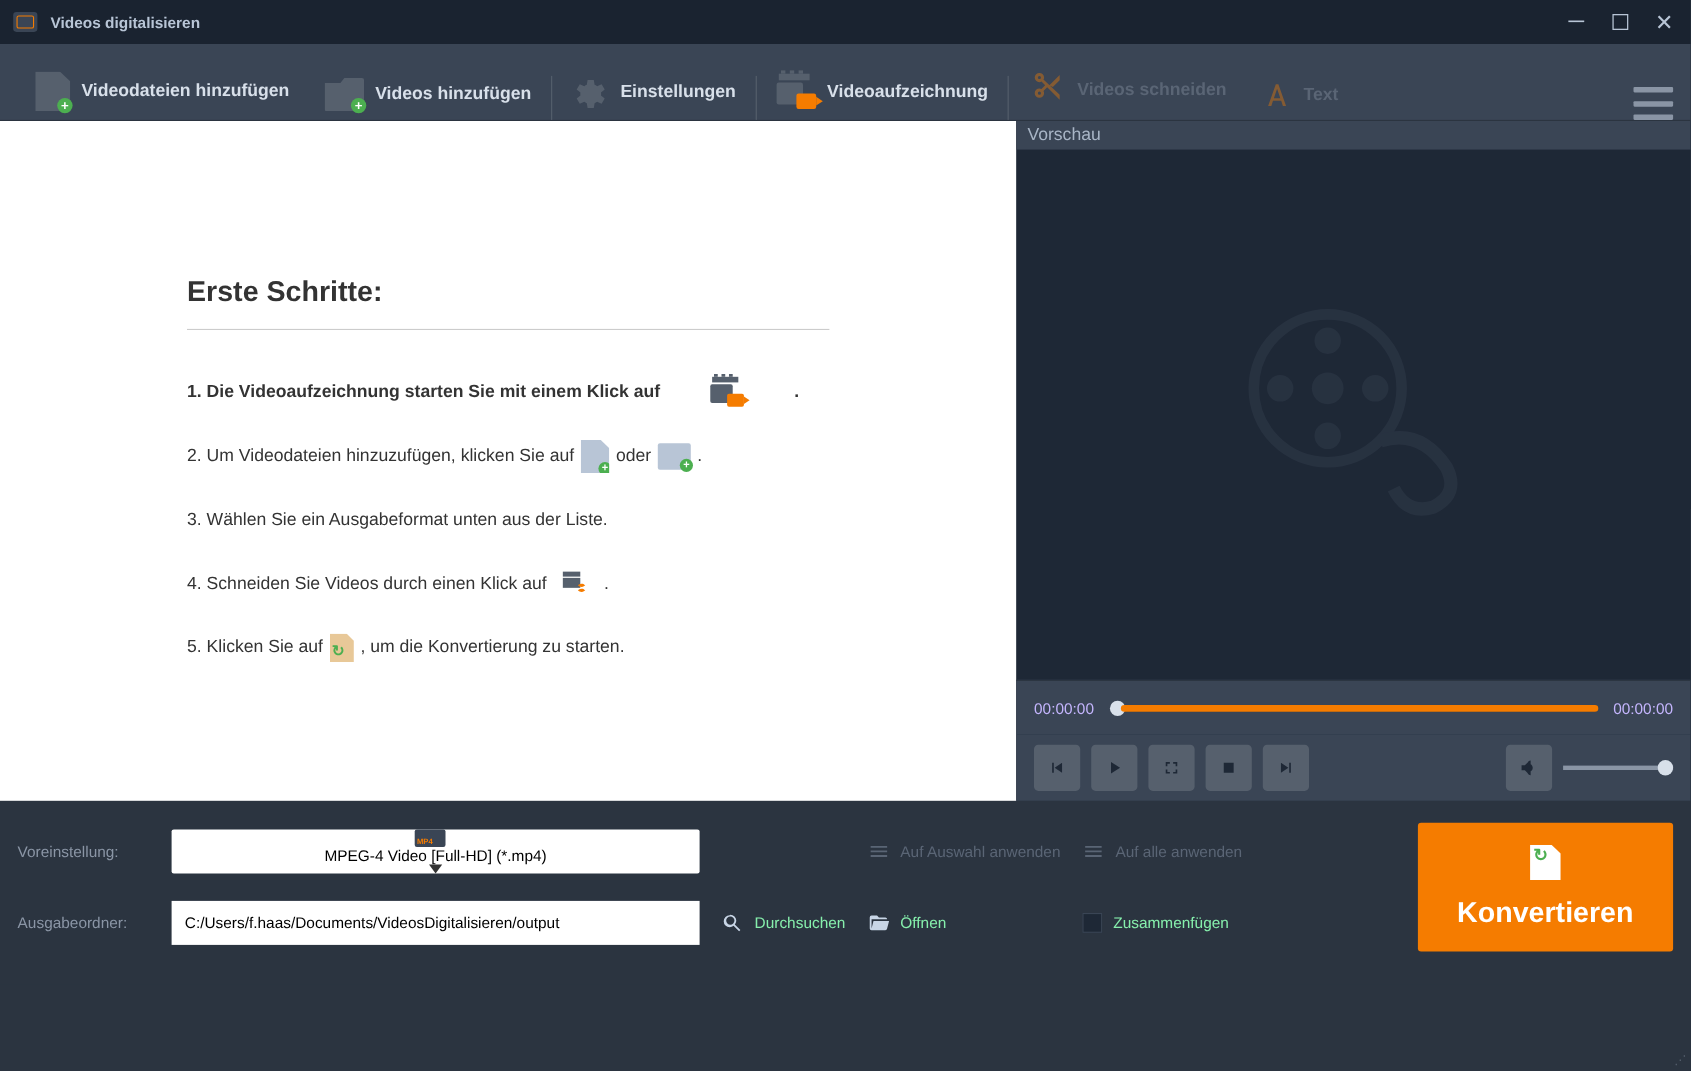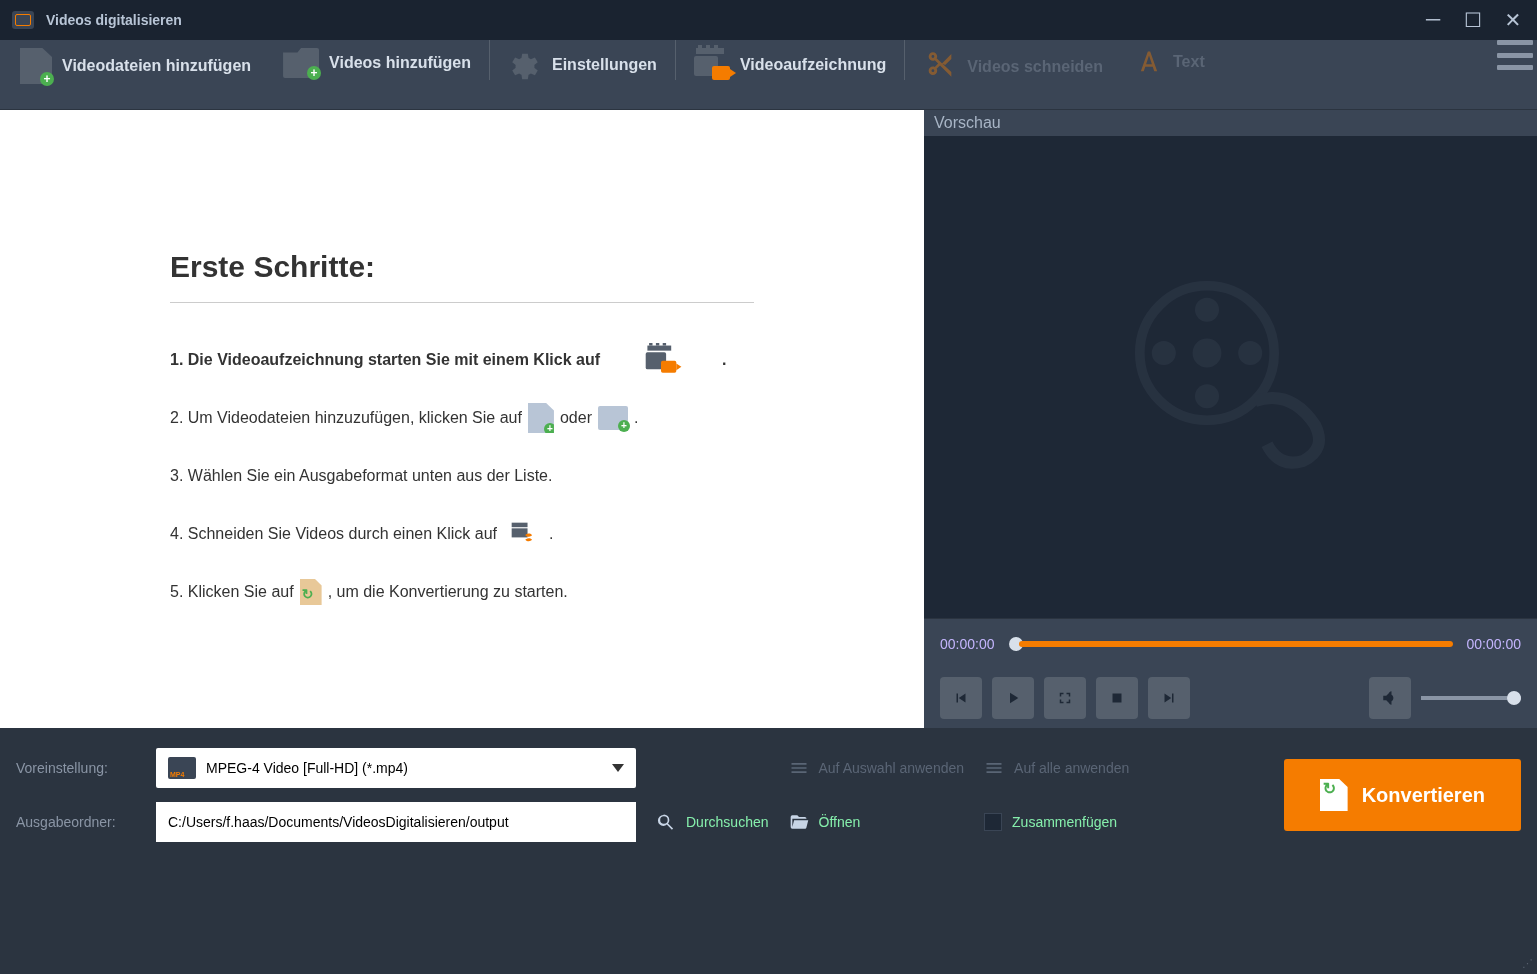--- a/index.html
+++ b/index.html
@@ -5,21 +5,21 @@
 * { margin: 0; padding: 0; box-sizing: border-box; font-family: Arial, sans-serif; }
 body { background: #2b3440; width: 1537px; height: 974px; overflow: hidden; }
 
 .titlebar { height: 40px; background: #1a2330; display: flex; align-items: center; padding: 0 12px; }
 .titlebar-icon { width: 22px; height: 18px; background: #3a4555; border-radius: 3px; margin-right: 12px; position: relative; }
 .titlebar-icon::after { content: ''; position: absolute; inset: 3px; border: 1px solid #f57c00; border-radius: 2px; }
 .titlebar-title { color: #b8c5d6; font-size: 14px; font-weight: bold; flex: 1; }
 .window-controls { display: flex; gap: 16px; }
 .window-control { color: #b8c5d6; font-size: 20px; cursor: pointer; width: 24px; text-align: center; }
 
-.toolbar { height: 70px; background: #3a4555; display: flex; align-items: flex-start; padding: 0 4px; border-bottom: 1px solid #2b3440; }
+.toolbar { height: 70px; background: #3a4555; display: flex; align-items: flex-end; padding: 0 16px; border-bottom: 1px solid #2b3440; }
 .toolbar-btn { display: flex; align-items: center; gap: 10px; padding: 8px 16px; color: #d8e0ea; font-size: 16px; font-weight: bold; cursor: pointer; }
 .toolbar-btn.disabled { color: #5a6575; }
 .toolbar-sep { width: 1px; height: 40px; background: #56606d; margin: 0 2px; }
 .toolbar-spacer { flex: 1; }
 .hamburger { width: 36px; height: 30px; cursor: pointer; display: flex; flex-direction: column; justify-content: space-between; margin-left: 20px; }
 .hamburger span { height: 5px; background: #8a95a5; border-radius: 1px; }
 
 .icon-file-add { width: 32px; height: 36px; position: relative; }
 .icon-file-add::before { content: ''; position: absolute; inset: 0; background: #56606d; clip-path: polygon(0 0, 70% 0, 100% 25%, 100% 100%, 0 100%); }
 .icon-file-add::after { content: '+'; position: absolute; bottom: -2px; right: -2px; background: #4caf50; color: #fff; width: 14px; height: 14px; border-radius: 50%; font-size: 12px; font-weight: bold; line-height: 14px; text-align: center; }
@@ -36,21 +36,21 @@
 .icon-record-top::before { content: ''; position: absolute; top: -3px; left: 2px; width: 4px; height: 3px; background: #56606d; box-shadow: 8px 0 #56606d, 16px 0 #56606d; }
 .icon-record-body { position: absolute; top: 8px; left: 0; width: 24px; height: 20px; background: #56606d; border-radius: 2px; }
 .icon-record-cam { position: absolute; bottom: 2px; right: 0; width: 18px; height: 14px; background: #f57c00; border-radius: 2px; }
 .icon-record-cam::after { content: ''; position: absolute; top: 3px; right: -6px; border-left: 6px solid #f57c00; border-top: 4px solid transparent; border-bottom: 4px solid transparent; }
 
 .icon-scissors svg { width: 34px; height: 34px; }
 .icon-text { width: 28px; height: 28px; }
 
 .main { display: flex; height: 618px; }
 .content { width: 924px; background: #fff; padding: 140px 170px 40px; color: #333; }
-.content h2 { font-size: 30px; font-weight: bold; margin-bottom: 18px; }
+.content h2 { font-size: 26px; font-weight: bold; margin-bottom: 18px; }
 .content hr { border: none; border-top: 1px solid #ccc; margin-bottom: 40px; }
 .content .step { font-size: 16px; line-height: 34px; margin-bottom: 24px; display: flex; align-items: center; flex-wrap: wrap; gap: 6px; }
 .content .step.bold { font-weight: bold; gap: 39px; }
 
 .inline-icon { display: inline-flex; vertical-align: middle; margin: 0 4px; transform: scale(0.85); }
 
 .preview { flex: 1; background: #1e2836; display: flex; flex-direction: column; }
 .preview-header { height: 26px; background: #3a4555; color: #a8b5c6; font-size: 16px; padding: 4px 10px; }
 .preview-area { flex: 1; display: flex; align-items: center; justify-content: center; }
 .preview-area svg { opacity: 0.35; }
@@ -63,31 +63,31 @@
 
 .controls { height: 60px; background: #3a4555; display: flex; align-items: center; padding: 0 16px; gap: 10px; }
 .ctrl-btn { width: 42px; height: 42px; background: #56606d; border-radius: 4px; display: flex; align-items: center; justify-content: center; cursor: pointer; }
 .ctrl-btn svg { fill: #1e2836; }
 .vol-group { margin-left: auto; display: flex; align-items: center; gap: 10px; }
 .vol-track { width: 100px; height: 4px; background: #8a95a5; position: relative; }
 .vol-track::after { content: ''; position: absolute; right: 0; top: -5px; width: 14px; height: 14px; background: #d8e0ea; border-radius: 50%; }
 
 .bottom { background: #2b3440; padding: 20px 16px 30px; display: grid; grid-template-columns: 120px 480px auto auto 1fr auto; grid-template-rows: auto auto; gap: 14px 20px; align-items: center; }
 .bottom-label { color: #8a95a5; font-size: 14px; }
-.preset-select { background: #fff; height: 40px; display: flex; align-items: center; padding: 0 12px; border-radius: 2px; cursor: pointer; position: relative; }
+.preset-select { background: #fff; height: 40px; display: flex; align-items: center; padding: 0 12px; border-radius: 2px; cursor: pointer; position: relative; flex-direction: column; }
 .preset-icon { width: 28px; height: 22px; background: #3a4555; border-radius: 2px; margin-right: 10px; position: relative; }
 .preset-icon::after { content: 'MP4'; position: absolute; bottom: 1px; left: 2px; font-size: 7px; color: #f57c00; font-weight: bold; }
 .preset-text { flex: 1; font-size: 14px; }
 .preset-arrow { border-left: 6px solid transparent; border-right: 6px solid transparent; border-top: 8px solid #333; }
 .path-input { background: #fff; height: 40px; border: none; padding: 0 12px; font-size: 14px; width: 100%; }
 .link-btn { display: flex; align-items: center; gap: 10px; color: #86efac; font-size: 14px; cursor: pointer; }
 .link-btn.disabled { color: #5a6575; }
 .link-btn svg { width: 20px; height: 20px; }
 .checkbox { width: 18px; height: 18px; background: #1e2836; border: 1px solid #3a4555; }
-.convert-btn { background: #f57c00; color: #fff; font-size: 20px; font-weight: bold; padding: 20px 36px; border-radius: 3px; cursor: pointer; display: flex; align-items: center; gap: 14px; grid-row: 1 / 3; grid-column: 6; }
+.convert-btn { background: #f57c00; color: #fff; font-size: 26px; font-weight: bold; padding: 20px 36px; border-radius: 3px; cursor: pointer; display: flex; align-items: center; gap: 14px; grid-row: 1 / 3; grid-column: 6; flex-direction: column; }
 .convert-icon { width: 28px; height: 32px; background: #fff; clip-path: polygon(0 0, 70% 0, 100% 25%, 100% 100%, 0 100%); position: relative; }
 .convert-icon::after { content: '↻'; position: absolute; top: 0; left: 3px; color: #4caf50; font-size: 16px; font-weight: bold; }
 .resize-grip { position: absolute; bottom: 4px; right: 4px; color: #56606d; font-size: 11px; }
 
 .file-add-inline { display: inline-block; width: 26px; height: 30px; background: #b8c5d6; clip-path: polygon(0 0, 70% 0, 100% 25%, 100% 100%, 0 100%); position: relative; vertical-align: middle; }
 .file-add-inline::after { content: '+'; position: absolute; bottom: -2px; right: -2px; background: #4caf50; color: #fff; width: 12px; height: 12px; border-radius: 50%; font-size: 10px; font-weight: bold; line-height: 12px; text-align: center; }
 .folder-add-inline { display: inline-block; width: 30px; height: 24px; background: #b8c5d6; border-radius: 2px; position: relative; vertical-align: middle; }
 .folder-add-inline::after { content: '+'; position: absolute; bottom: -2px; right: -2px; background: #4caf50; color: #fff; width: 12px; height: 12px; border-radius: 50%; font-size: 10px; font-weight: bold; line-height: 12px; text-align: center; }
 .convert-inline { display: inline-block; width: 22px; height: 26px; background: #e8c898; clip-path: polygon(0 0, 70% 0, 100% 25%, 100% 100%, 0 100%); position: relative; vertical-align: middle; }
 .convert-inline::before { content: '↻'; position: absolute; top: -2px; left: 2px; color: #4caf50; font-size: 14px; font-weight: bold; }

